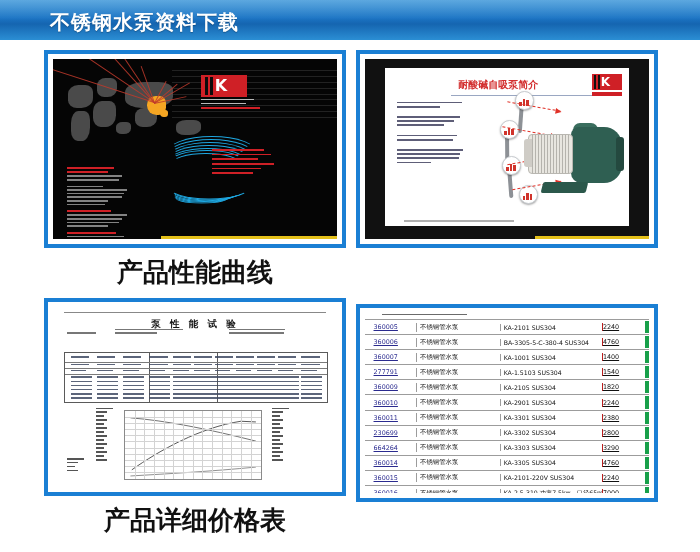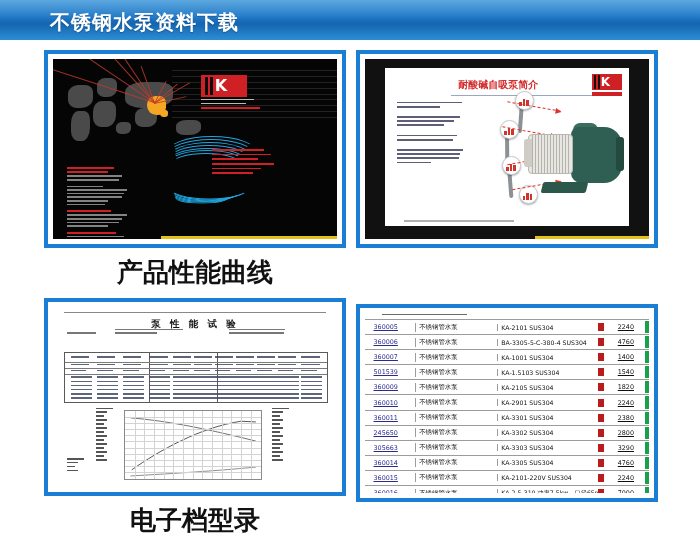--- a/index.html
+++ b/index.html
@@ -158,21 +158,21 @@
   .ptrow{
     position:relative;height:14.1px;border-bottom:1px solid #9c9c9c;
     display:flex;align-items:center;
   }
   .ptrow .c-code{width:16%;padding-left:3%;color:#2b2b8f;text-decoration:underline;
     font-size:6.4px;font-family:"DejaVu Sans","Liberation Sans",sans-serif;white-space:nowrap;overflow:hidden;}
   .ptrow .c-name{width:30%;border-left:1px solid #9c9c9c;padding-left:3px;font-size:6.4px;color:#111;
     white-space:nowrap;overflow:hidden;}
   .ptrow .c-model{width:37%;border-left:1px solid #9c9c9c;padding-left:3px;font-size:6.2px;color:#111;
     white-space:nowrap;overflow:hidden;}
-  .ptrow .c-price{width:17%;border-left:6px solid #b91c1c;text-align:center;padding-right:1px;
+  .ptrow .c-price{width:17%;border-left:1px solid #b91c1c;text-align:left;padding-right:1px;
     font-size:6.4px;color:#111;text-decoration:underline;}
   .ptrow .mark{position:absolute;right:0;top:1px;bottom:1px;width:4px;background:#18a04a;}
   .pt-head{height:6px;border-bottom:1px solid #9c9c9c;overflow:hidden;}
   .pt-head .hl{margin:1px 0 0 6%;width:30%;height:1.4px;background:#6b6b6b;}
 </style>
 </head>
 <body>
 
 <div class="page">
 
@@ -571,21 +571,21 @@
                 <div class="gl" style="top: 45%; left: 0px; height: 1px; width: 100%;"></div>
                 <div class="gl" style="top: 54%; left: 0px; height: 1px; width: 100%;"></div>
                 <div class="gl" style="top: 63%; left: 0px; height: 1px; width: 100%;"></div>
                 <div class="gl" style="top: 72%; left: 0px; height: 1px; width: 100%;"></div>
                 <div class="gl" style="top: 81%; left: 0px; height: 1px; width: 100%;"></div>
                 <div class="gl" style="top: 90%; left: 0px; height: 1px; width: 100%;"></div>
               </div>
           </div>
         </div>
       </div>
-      <div class="caption">电子档型录</div>
+      <div class="caption">产品详细价格表</div>
     </div>
 
     <div class="card c3">
       <div class="frame">
         <div class="frame-inner">
           <div class="ptbl">
             <div class="pt-head">
                 <div class="hl"></div>
               </div>
             <div id="priceBody">
@@ -604,21 +604,21 @@
                   <div class="mark" style="background: rgb(24, 160, 74);"></div>
                 </div>
                 <div class="ptrow">
                   <div class="c-code">360007</div>
                   <div class="c-name">不锈钢管水泵</div>
                   <div class="c-model">KA-1001 SUS304</div>
                   <div class="c-price">1400</div>
                   <div class="mark" style="background: rgb(24, 160, 74);"></div>
                 </div>
                 <div class="ptrow">
-                  <div class="c-code">501539</div>
+                  <div class="c-code">277791</div>
                   <div class="c-name">不锈钢管水泵</div>
                   <div class="c-model">KA-1.5103 SUS304</div>
                   <div class="c-price">1540</div>
                   <div class="mark" style="background: rgb(24, 160, 74);"></div>
                 </div>
                 <div class="ptrow">
                   <div class="c-code">360009</div>
                   <div class="c-name">不锈钢管水泵</div>
                   <div class="c-model">KA-2105 SUS304</div>
                   <div class="c-price">1820</div>
@@ -632,28 +632,28 @@
                   <div class="mark" style="background: rgb(24, 160, 74);"></div>
                 </div>
                 <div class="ptrow">
                   <div class="c-code">360011</div>
                   <div class="c-name">不锈钢管水泵</div>
                   <div class="c-model">KA-3301 SUS304</div>
                   <div class="c-price">2380</div>
                   <div class="mark" style="background: rgb(24, 160, 74);"></div>
                 </div>
                 <div class="ptrow">
-                  <div class="c-code">245650</div>
+                  <div class="c-code">230699</div>
                   <div class="c-name">不锈钢管水泵</div>
                   <div class="c-model">KA-3302 SUS304</div>
                   <div class="c-price">2800</div>
                   <div class="mark" style="background: rgb(24, 160, 74);"></div>
                 </div>
                 <div class="ptrow">
-                  <div class="c-code">305663</div>
+                  <div class="c-code">664264</div>
                   <div class="c-name">不锈钢管水泵</div>
                   <div class="c-model">KA-3303 SUS304</div>
                   <div class="c-price">3290</div>
                   <div class="mark" style="background: rgb(24, 160, 74);"></div>
                 </div>
                 <div class="ptrow">
                   <div class="c-code">360014</div>
                   <div class="c-name">不锈钢管水泵</div>
                   <div class="c-model">KA-3305 SUS304</div>
                   <div class="c-price">4760</div>

